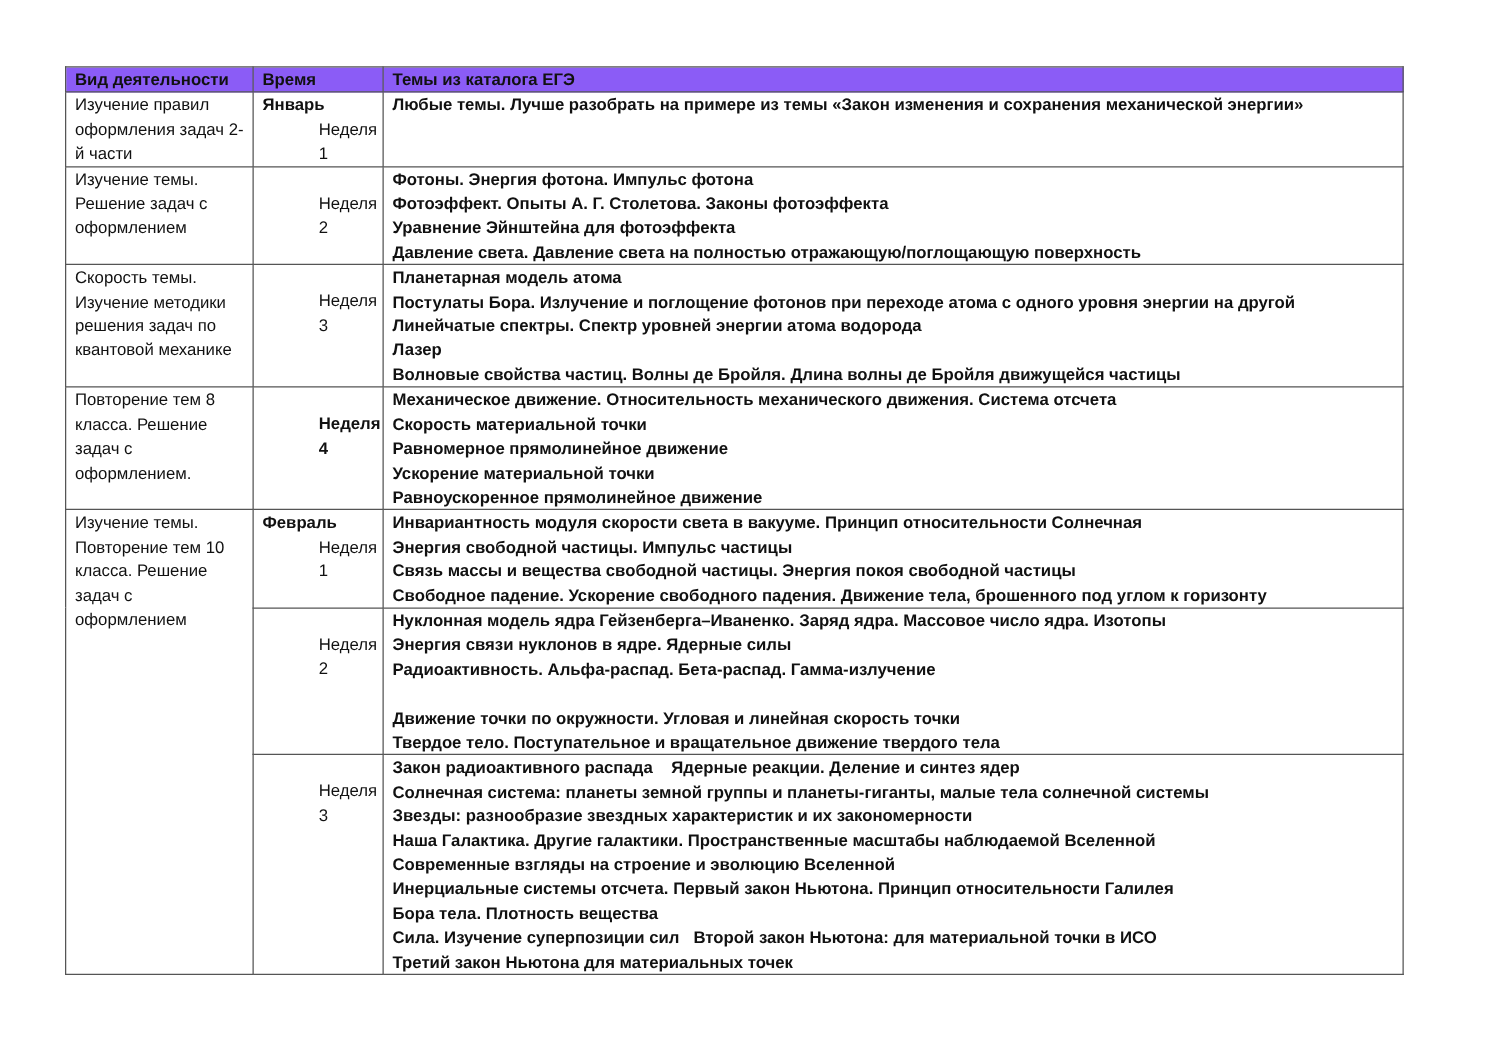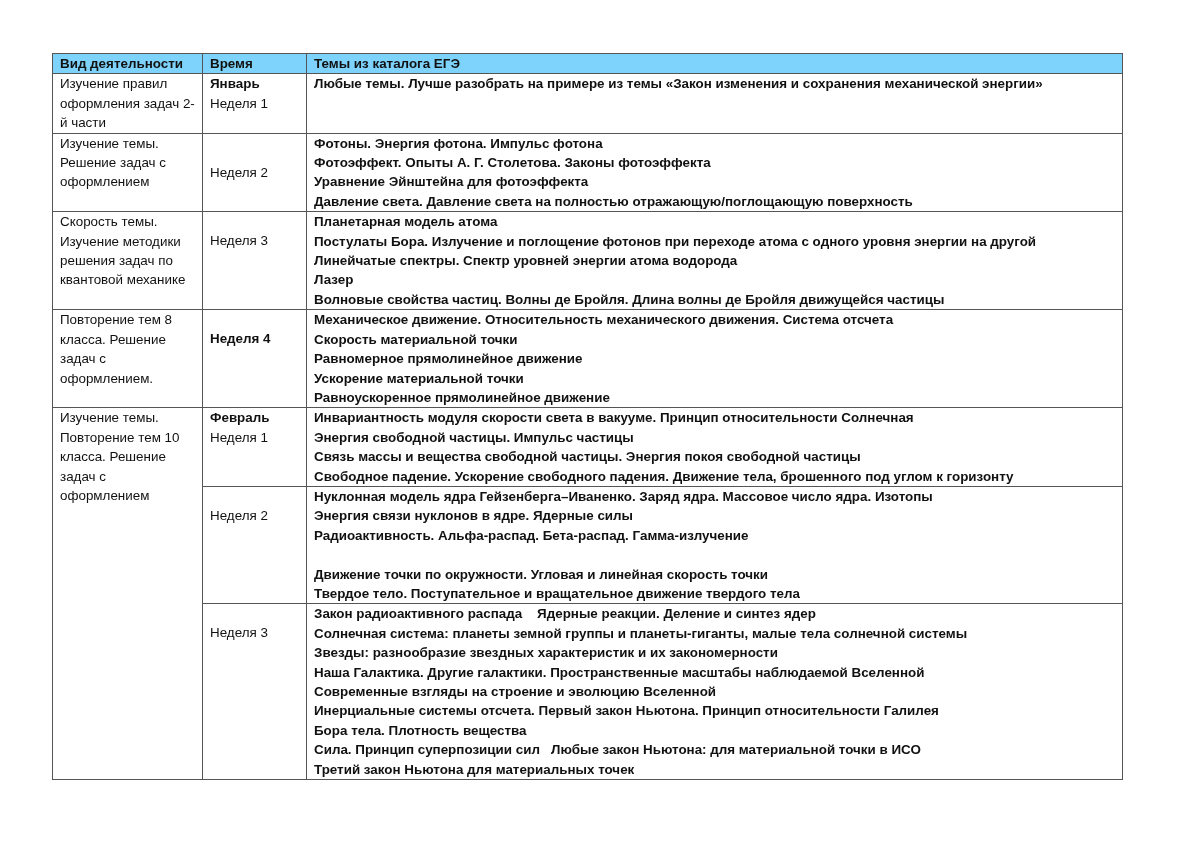--- a/index.html
+++ b/index.html
@@ -1,24 +1,24 @@
 <!DOCTYPE html>
 <html><head>
 <meta charset="utf-8">
 <style>
   html, body { margin: 0; padding: 0; background: #ffffff; }
   body { width: 1200px; height: 849px; position: relative; overflow: hidden;
          font-family: "Liberation Sans", "DejaVu Sans", sans-serif; color: #111; }
   table.plan { position: absolute; left: 52px; top: 53px; width: 1070px;
                border-collapse: collapse; table-layout: fixed; font-size: 13.4px; line-height: 19.4px; }
   table.plan td, table.plan th { border: 1px solid #555; vertical-align: top; padding: 0 6px 0 7px; text-align: left; }
-  table.plan th { background: #7dd3fc; font-weight: bold; height: 19px; }
+  table.plan th { background: #8b5cf6; font-weight: bold; height: 19px; }
   col.c1 { width: 150px; } col.c2 { width: 104px; } col.c3 { width: 816px; }
   .month { font-weight: bold; display: block; }
-  .week { display: block; }
+  .week { display: block; margin-left: 45px; }
   .vmid { vertical-align: middle !important; }
   .topic { display: block; white-space: nowrap; font-weight: bold; }
   .blank { display: block; height: 19.4px; }
 </style>
 </head>
 <body>
 
 <table class="plan">
   <colgroup>
       <col class="c1">
@@ -119,18 +119,18 @@
         <span class="week">Неделя 3</span>
       </td>
       <td>
         <span class="topic" style="white-space:pre;">Закон радиоактивного распада    Ядерные реакции. Деление и синтез ядер</span>
         <span class="topic">Солнечная система: планеты земной группы и планеты-гиганты, малые тела солнечной системы</span>
         <span class="topic">Звезды: разнообразие звездных характеристик и их закономерности</span>
         <span class="topic">Наша Галактика. Другие галактики. Пространственные масштабы наблюдаемой Вселенной</span>
         <span class="topic">Современные взгляды на строение и эволюцию Вселенной</span>
         <span class="topic">Инерциальные системы отсчета. Первый закон Ньютона. Принцип относительности Галилея</span>
         <span class="topic">Бора тела. Плотность вещества</span>
-        <span class="topic" style="white-space:pre;">Сила. Принцип суперпозиции сил   Любые закон Ньютона: для материальной точки в ИСО</span>
+        <span class="topic" style="white-space:pre;">Сила. Изучение суперпозиции сил   Второй закон Ньютона: для материальной точки в ИСО</span>
         <span class="topic">Третий закон Ньютона для материальных точек</span>
       </td>
     </tr>
   </tbody>
 </table>
 
 </body></html>

